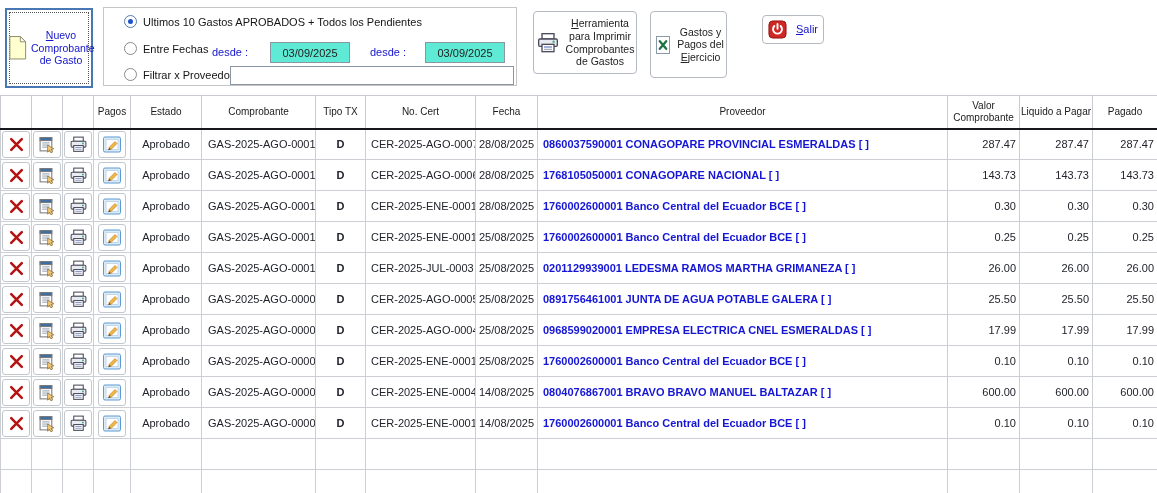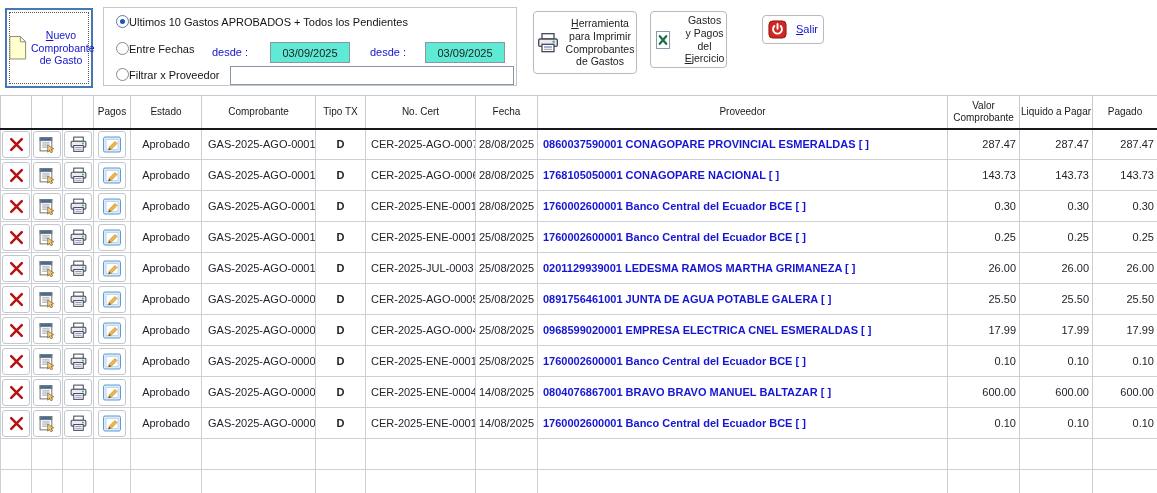--- a/index.html
+++ b/index.html
@@ -22,21 +22,21 @@
   .new-btn .focus-rect {
     position:absolute; inset:2px; border:1px dotted #555;
     display:flex; align-items:center; justify-content:center; gap:3px; padding:1px;
   }
   .new-btn .lbl { width:60px; color:#1414cc; font-size:10.5px; line-height:1.2; text-align:center; }
 
   .filter-box {
     position:absolute; left:103px; top:7px; width:414px; height:79px;
     border:1px solid #c6c6c6; background:#fff;
   }
-  .radio-row { position:absolute; left:12px; display:flex; align-items:center; color:#141414; }
+  .radio-row { position:absolute; left:20px; display:flex; align-items:center; gap:6px; color:#141414; }
   .radio-row.r1 { top:7px; }
   .radio-row.r2 { top:34px; }
   .radio-row.r3 { top:60px; }
   .radio {
     width:13px; height:13px; border-radius:50%; border:1px solid #8a8a8a;
     background:#fff; position:relative; flex:0 0 auto;
   }
   .radio.checked { border-color:#567bb0; }
   .radio.checked::after { content:""; position:absolute; inset:3px; border-radius:50%; background:#1d53c8; }
 
@@ -55,21 +55,21 @@
     border:1px solid #8a96a4; background:#fff; font-family:inherit; font-size:11px; padding:0 3px;
   }
 
   .tool-btn {
     position:absolute; background:#fff; border:1px solid #b5bac3; border-radius:4px;
     display:flex; align-items:center; justify-content:center; gap:6px; padding:2px;
   }
   .tool-btn .txt { font-size:10.5px; color:#222; line-height:1.2; text-align:center; }
   .print-tool-btn { left:533px; top:11px; width:104px; height:63px; }
   .print-tool-btn .txt { width:72px; }
-  .excel-btn { left:650px; top:11px; width:77px; height:57px; gap:12px; }
+  .excel-btn { left:650px; top:11px; width:77px; height:67px; gap:4px; }
   .excel-btn .txt { width:50px; }
   .exit-btn { left:762px; top:15px; width:62px; height:29px; gap:9px; }
   .exit-btn .txt { color:#1414cc; font-size:11px; }
 
   .icn { display:inline-flex; align-items:center; justify-content:center; line-height:0; }
 
   
   table.grid {
     position:absolute; left:0; top:95px; width:1157px;
     border-collapse:collapse; table-layout:fixed; background:#fff;

